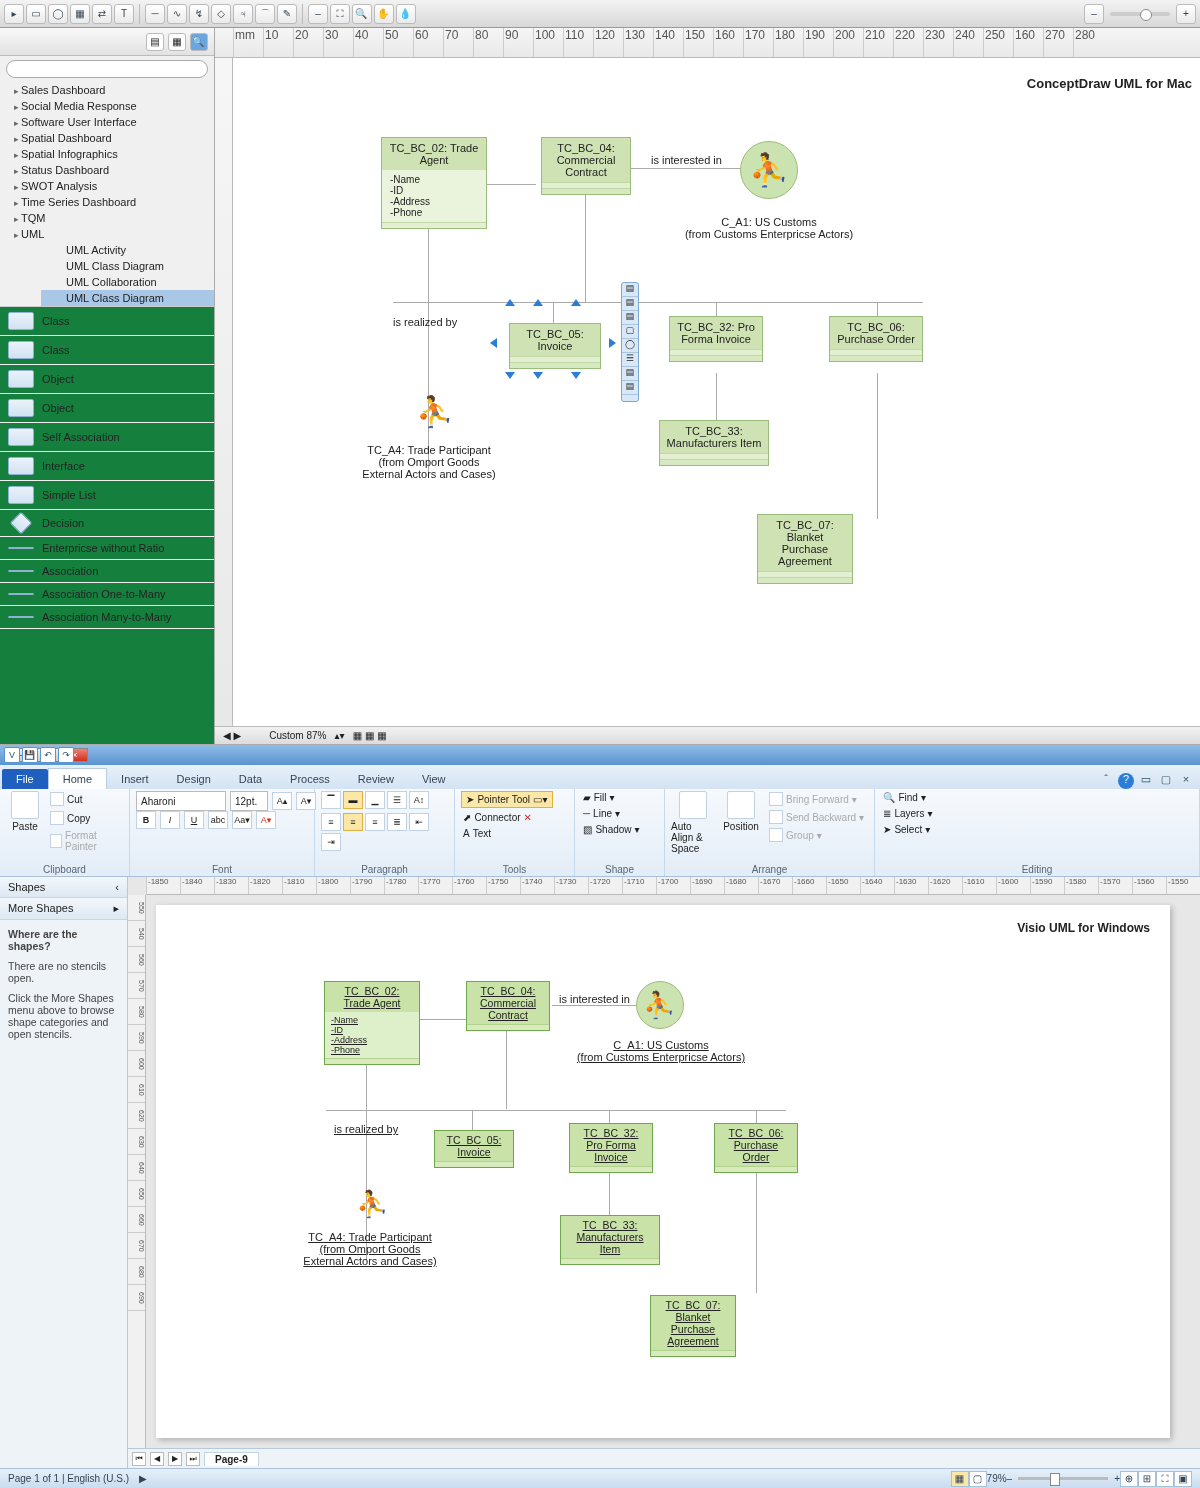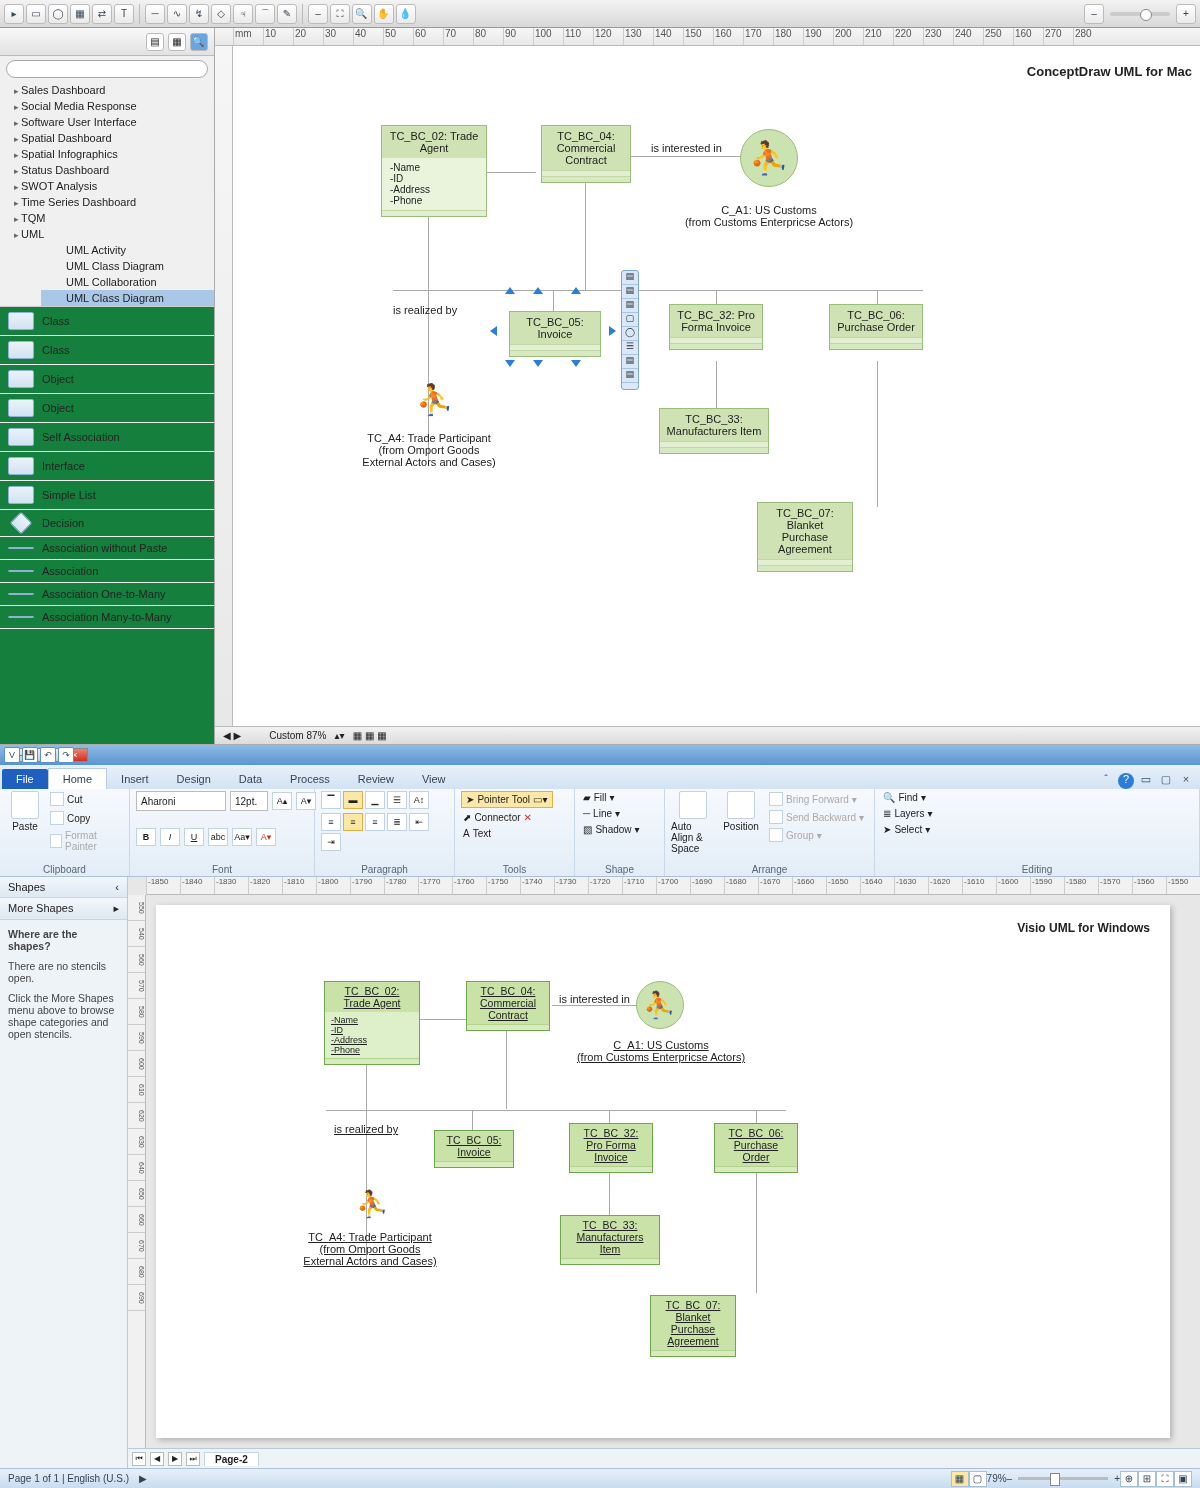--- a/index.html
+++ b/index.html
@@ -23,21 +23,21 @@
   .mac-tree{overflow:auto; font-size:11px;}
   .tree-item{padding:2px 4px 2px 14px; cursor:default; white-space:nowrap;}
   .tree-node::before{content:"▸ "; font-size:9px; color:#666;}
   .tree-leaf{padding-left:25px;margin-left:41px;}
   .tree-selected{background:#a9c8e8;}
   .mac-shapes-panel{flex:1; overflow:auto; border-top:1px solid #ccc; background:#15803d;}
   .shape-row{display:flex; align-items:center; gap:8px; padding:5px 8px; border-bottom:1px solid #f0f0f0;}
   .shape-swatch{width:26px; height:18px; border:1px solid #8fb2d3; background:linear-gradient(#eaf2fa,#d2e2f2); border-radius:2px;}
   
   .mac-canvas-wrap{flex:1; display:flex; flex-direction:column;}
-  .mac-ruler-h{height:18px; background:linear-gradient(#f6f6f6,#e8e8e8); border-bottom:1px solid #bbb; font-size:10px; color:#555; display:flex; overflow:hidden; padding-left:18px;}
+  .mac-ruler-h{height:30px; background:linear-gradient(#f6f6f6,#e8e8e8); border-bottom:1px solid #bbb; font-size:12px; color:#555; display:flex; overflow:hidden; padding-left:18px;}
   .ruler-tick{flex:0 0 30px; border-left:1px solid #ccc; padding-left:1px;}
   .mac-ruler-v{width:18px; background:linear-gradient(#f6f6f6,#e8e8e8); border-right:1px solid #bbb;}
   .mac-canvas-row{flex:1; display:flex; position:relative;}
   .mac-canvas{flex:1; background:#fff; position:relative; overflow:hidden;}
   .mac-title-label{position:absolute; top:18px; right:8px; font-weight:bold; font-size:13px;}
   .mac-status{height:18px; background:linear-gradient(#f2f2f2,#dcdcdc); border-top:1px solid #bbb; display:flex; align-items:center; font-size:10px; padding:0 8px; gap:8px;}
   .mac-status .zoom{margin-left:20px;}
 
   
   .uml-box{position:absolute; border:1px solid #9bbd7b; background:#d7e9c1;}
@@ -206,21 +206,21 @@
         <div class="shape-row">
             <div class="shape-swatch"></div>
             <span>Simple List</span>
           </div>
         <div class="shape-row">
             <div class="shape-swatch" style="transform:rotate(45deg);width:16px;height:16px;margin:0 5px;"></div>
             <span>Decision</span>
           </div>
         <div class="shape-row">
             <div class="shape-swatch" style="height:2px;"></div>
-            <span>Association without Paste</span>
+            <span>Enterpricse without Ratio</span>
           </div>
         <div class="shape-row">
             <div class="shape-swatch" style="height:2px;"></div>
             <span>Association</span>
           </div>
         <div class="shape-row">
             <div class="shape-swatch" style="height:2px;"></div>
             <span>Association One-to-Many</span>
           </div>
         <div class="shape-row">
@@ -414,21 +414,21 @@
             </div>
           <div class="rbtn-sm" style="color:#aaa;">
               <div class="ico"></div>
               <span>Format Painter</span>
             </div>
         </div>
       </div>
       <div class="glabel">Clipboard</div>
     </div>
     <div class="ribbon-group" style="width:185px;">
-      <div class="gbody" style="flex-direction:column;gap:17px;">
+      <div class="gbody" style="flex-direction:column;gap:0;">
         <div style="display:flex;gap:4px;align-items:center;">
           <div class="font-combo">Aharoni</div>
           <div class="font-combo" style="width:38px;">12pt.</div>
           <div class="tg">A▴</div>
           <div class="tg">A▾</div>
         </div>
         <div style="display:flex;gap:4px;">
           <div class="tg"><b>B</b></div>
           <div class="tg"><i>I</i></div>
           <div class="tg"><u>U</u></div>
@@ -647,21 +647,21 @@
             <div>(from Omport Goods</div>
             <div>External Actors and Cases)</div>
           </div>
         </div>
       </div>
       <div class="visio-tabs">
         <div class="nav-arrow">⏮</div>
         <div class="nav-arrow">◀</div>
         <div class="nav-arrow">▶</div>
         <div class="nav-arrow">⏭</div>
-        <div class="vtab">Page-2</div>
+        <div class="vtab">Page-9</div>
         <div style="flex:1"></div>
       </div>
     </div>
   </div>
 
   <div class="visio-status">
     <span>Page 1 of 1</span> &nbsp;|&nbsp;
     <span>English (U.S.)</span>
     <span style="margin-left:10px;">▶</span>
     <div class="spacer"></div>

